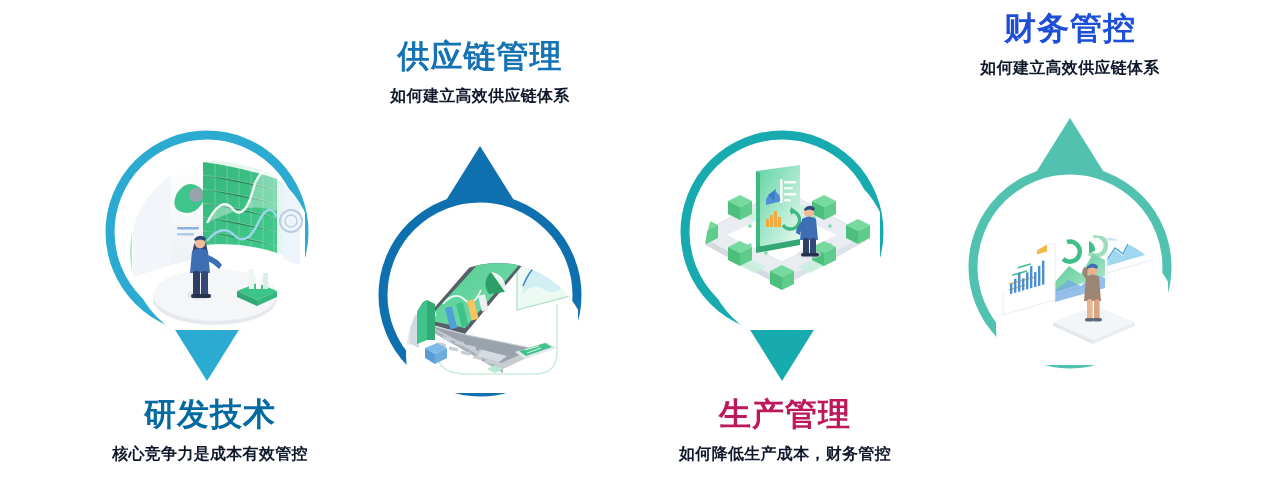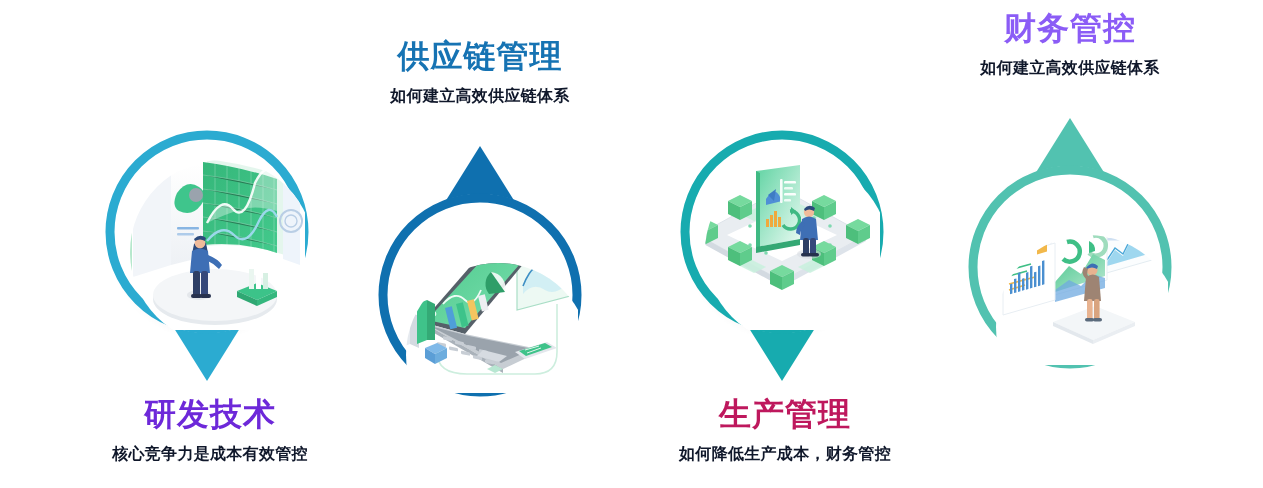--- a/index.html
+++ b/index.html
@@ -74,24 +74,24 @@
   .label-sub {
     font-size: 16px;
     font-weight: bold;
     line-height: 24px;
     color: #0f172a;
     margin-top: 8px;
     letter-spacing: 0.3px;
     white-space: nowrap;
   }
 
-  .t1 { color: #6d28d9; }
+  .t1 { color: #0369a1; }
   .t2 { color: #1673b3; }
   .t3 { color: #be185d; }
-  .t4 { color: #8b5cf6; }
+  .t4 { color: #1d4ed8; }
 </style>
 </head>
 <body>
 
 <div class="infographic">
 
   <div class="item item-1">
 
     <div class="pin-wrap">
       <svg class="pin-svg" viewBox="0 0 230 270">

